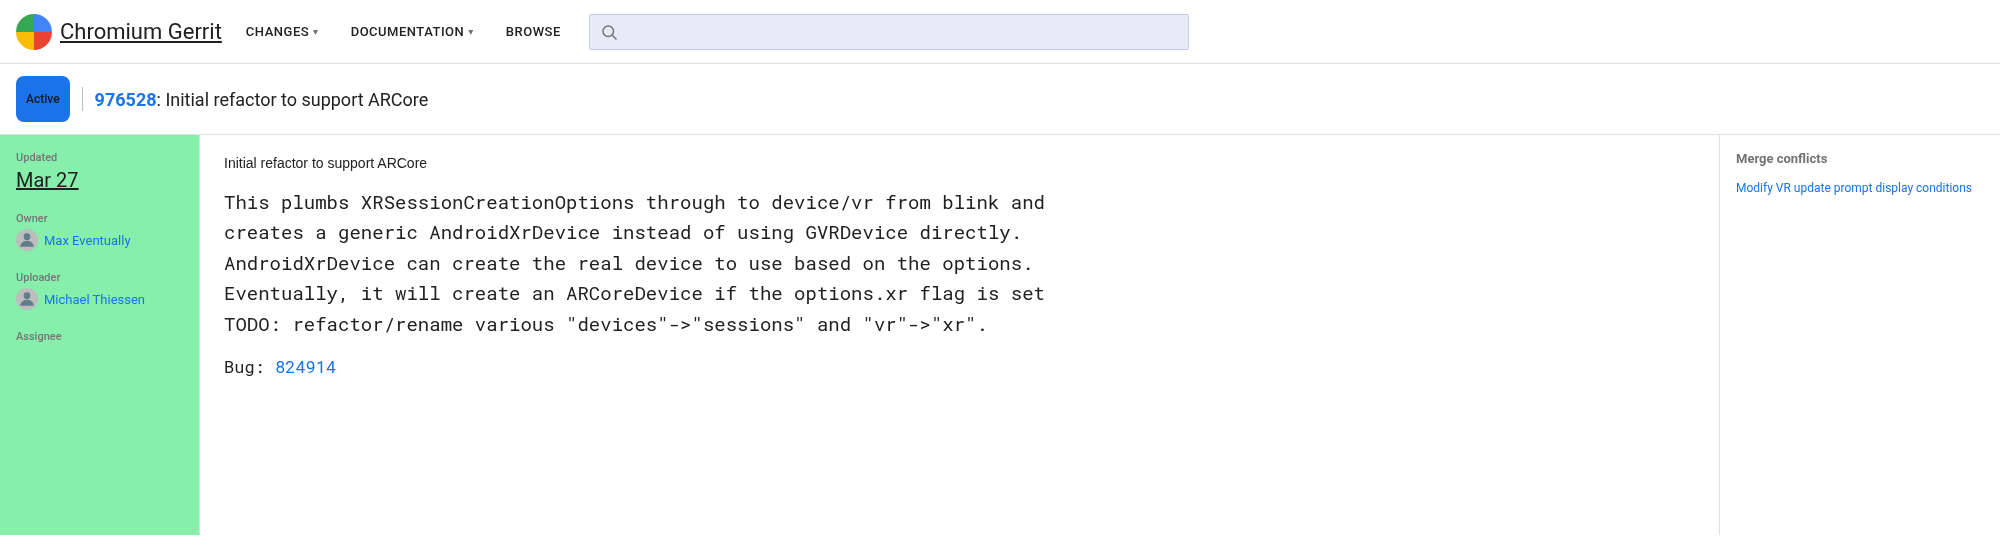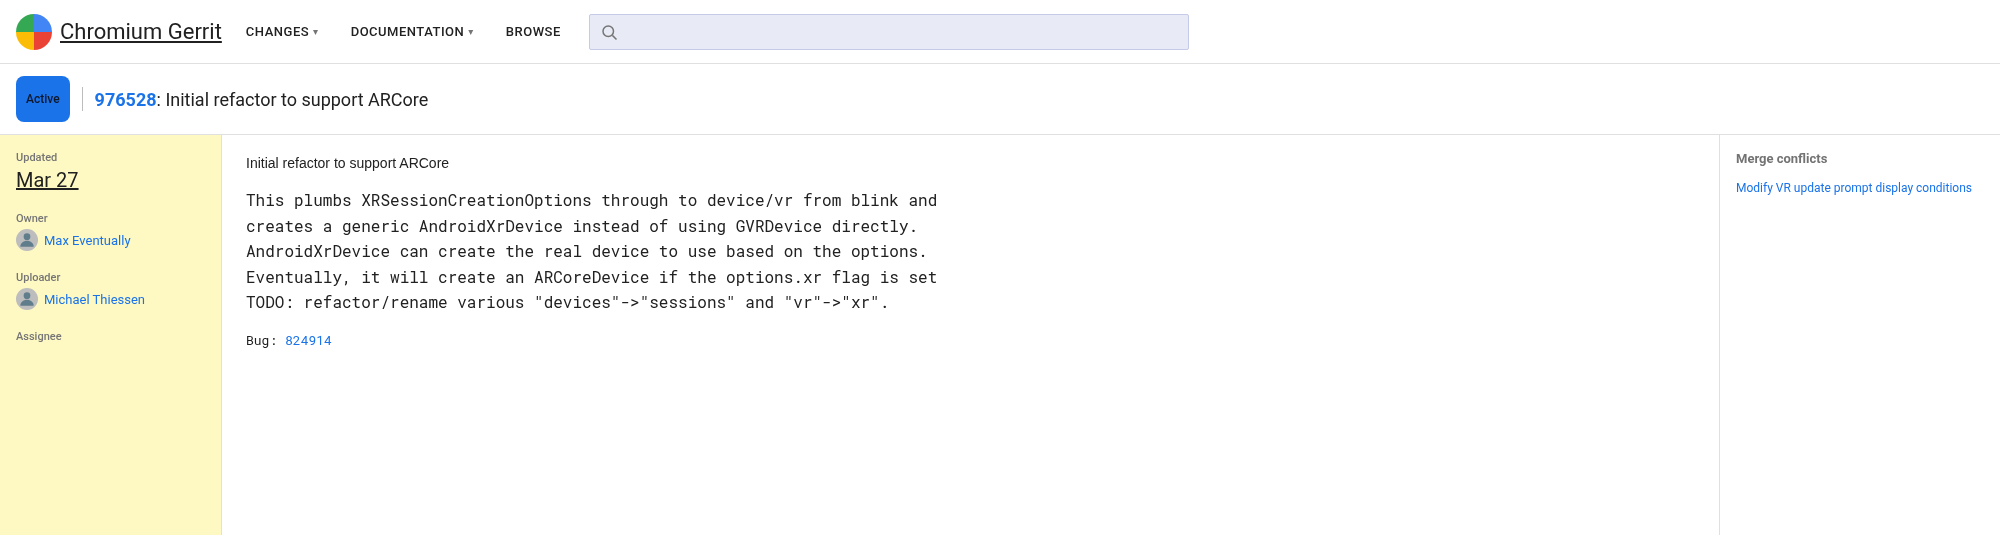--- a/index.html
+++ b/index.html
@@ -111,25 +111,25 @@
     }
 
     
     .main-layout {
       display: flex;
       min-height: 400px;
     }
 
     
     .sidebar {
-      width: 222px;
+      width: 200px;
       flex-shrink: 0;
       padding: 16px 16px;
       border-right: 1px solid #e0e0e0;
-      background: #fef9c3;
+      background: #86efac;
     }
     .sidebar-section {
       margin-bottom: 20px;
     }
     .sidebar-label {
       font-size: 11px;
       color: #757575;
       font-weight: 500;
       margin-bottom: 4px;
       text-transform: none;
@@ -167,35 +167,35 @@
 
     
     .content-area {
       flex: 1;
       padding: 20px 24px;
       border-right: 1px solid #e0e0e0;
       background: #fff;
     }
     .commit-message {
       font-family: 'Roboto Mono', 'Courier New', monospace;
-      font-size: 16px;
+      font-size: 19px;
       line-height: 1.6;
       color: #212121;
       white-space: pre-wrap;
     }
     .commit-subject {
       font-family: Liberation Sans, sans-serif;
       font-size: 14px;
       font-weight: 400;
       color: #212121;
       margin-bottom: 16px;
     }
     .bug-line {
       font-family: 'Roboto Mono', 'Courier New', monospace;
-      font-size: 13px;
+      font-size: 17px;
       color: #212121;
       margin-top: 16px;
     }
     .bug-link {
       color: #1a73e8;
       text-decoration: none;
     }
 
     
     .right-panel {

